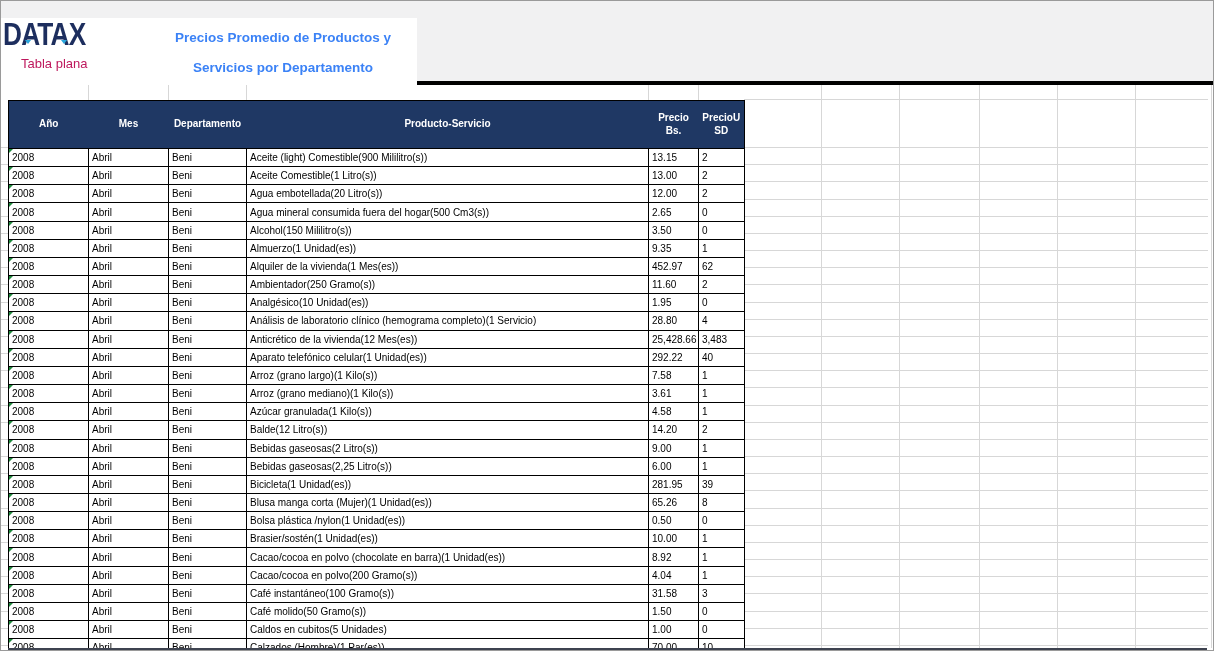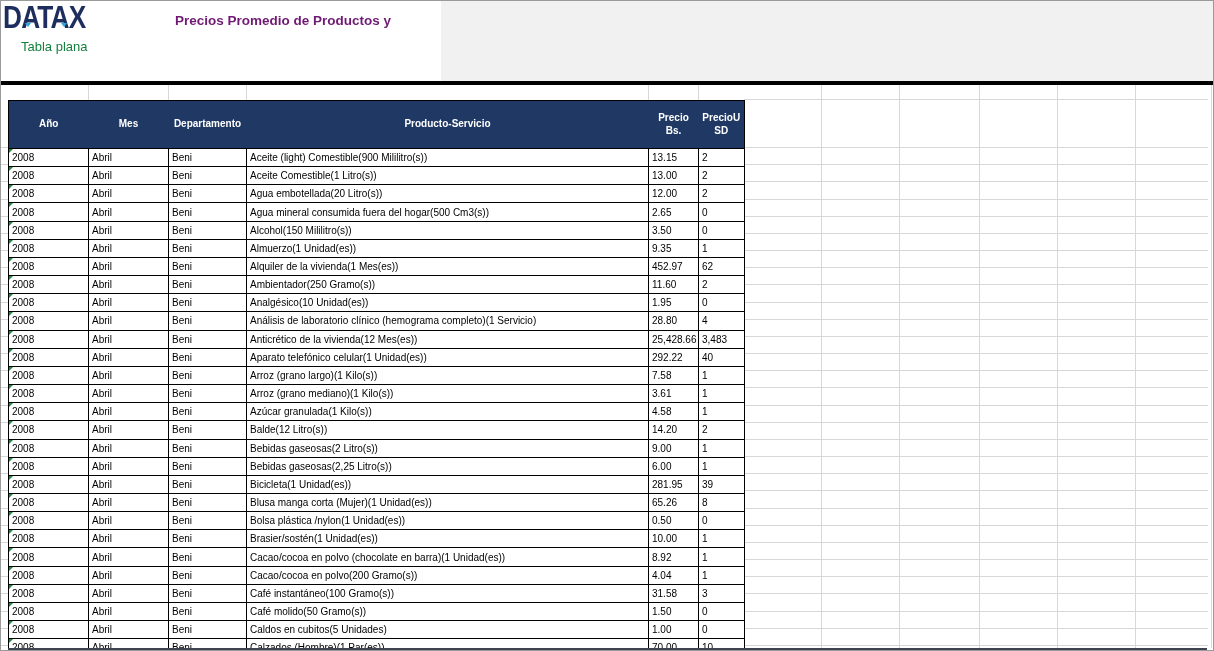--- a/index.html
+++ b/index.html
@@ -3,27 +3,27 @@
 <meta charset="utf-8">
 <style>
   html,body{margin:0;padding:0;background:#e8e8e8;}
   .canvas{
     position:relative;width:1214px;height:651px;background:#ffffff;
     border:1px solid #9a9a9a;box-sizing:border-box;overflow:hidden;
     font-family:"Liberation Sans", sans-serif;
   }
   
   .band{position:absolute;left:0;top:0;width:100%;height:80px;background:#f1f1f2;border-bottom:4px solid #000;box-sizing:content-box;}
-  .logo-panel{position:absolute;left:0;top:0;width:416px;height:80px;background:#ffffff;padding-left:24px;}
+  .logo-panel{position:absolute;left:0;top:17px;width:416px;height:80px;background:#ffffff;}
   .brand{position:absolute;left:2px;top:-2px;font-size:32px;font-weight:bold;color:#1d2e5e;letter-spacing:-1px;transform:scaleX(.82);transform-origin:left top;}
   .brand-mark{position:absolute;width:0;height:0;border-top:4px solid #2aa7dd;border-left:3px solid transparent;border-right:3px solid transparent;top:22px;}
   .brand-mark.m1{left:24px;}
   .brand-mark.m2{left:60px;}
-  .brand-sub{position:absolute;left:20px;top:38px;font-size:13px;color:#15803d;}
-  .title{position:absolute;left:148px;top:5px;width:268px;text-align:center;font-size:13.5px;font-weight:600;color:#701a75;line-height:30px;}
+  .brand-sub{position:absolute;left:20px;top:38px;font-size:13px;color:#be185d;}
+  .title{position:absolute;left:148px;top:5px;width:268px;text-align:center;font-size:13.5px;font-weight:600;color:#3b82f6;line-height:30px;}
   
   .vgrid{position:absolute;width:1px;background:#d7d7d7;}
   .hline{position:absolute;height:1px;background:#d7d7d7;}
   .hrep{position:absolute;background:repeating-linear-gradient(to bottom,#d7d7d7 0 1px,transparent 1px 17.17px);}
   
   table.sheet{
     position:absolute;left:7px;top:99px;width:736px;
     border-collapse:collapse;table-layout:fixed;font-size:10px;color:#000;
   }
   table.sheet th{
@@ -48,20 +48,21 @@
 <div class="canvas">
 
   <div class="band">
     <div class="logo-panel">
       <div class="brand">DATAX</div>
       <div class="brand-mark m1"></div>
       <div class="brand-mark m2"></div>
       <div class="brand-sub">Tabla plana</div>
       <div class="title">
         <div>Precios Promedio de Productos y</div>
+        <div>Servicios por Departamento</div>
       </div>
     </div>
   </div>
 
   <div class="vgrid" style="left:87px;top:84px;height:15px;"></div>
   <div class="vgrid" style="left:167px;top:84px;height:15px;"></div>
   <div class="vgrid" style="left:245px;top:84px;height:15px;"></div>
   <div class="vgrid" style="left:647px;top:84px;height:15px;"></div>
   <div class="vgrid" style="left:697px;top:84px;height:15px;"></div>
 

